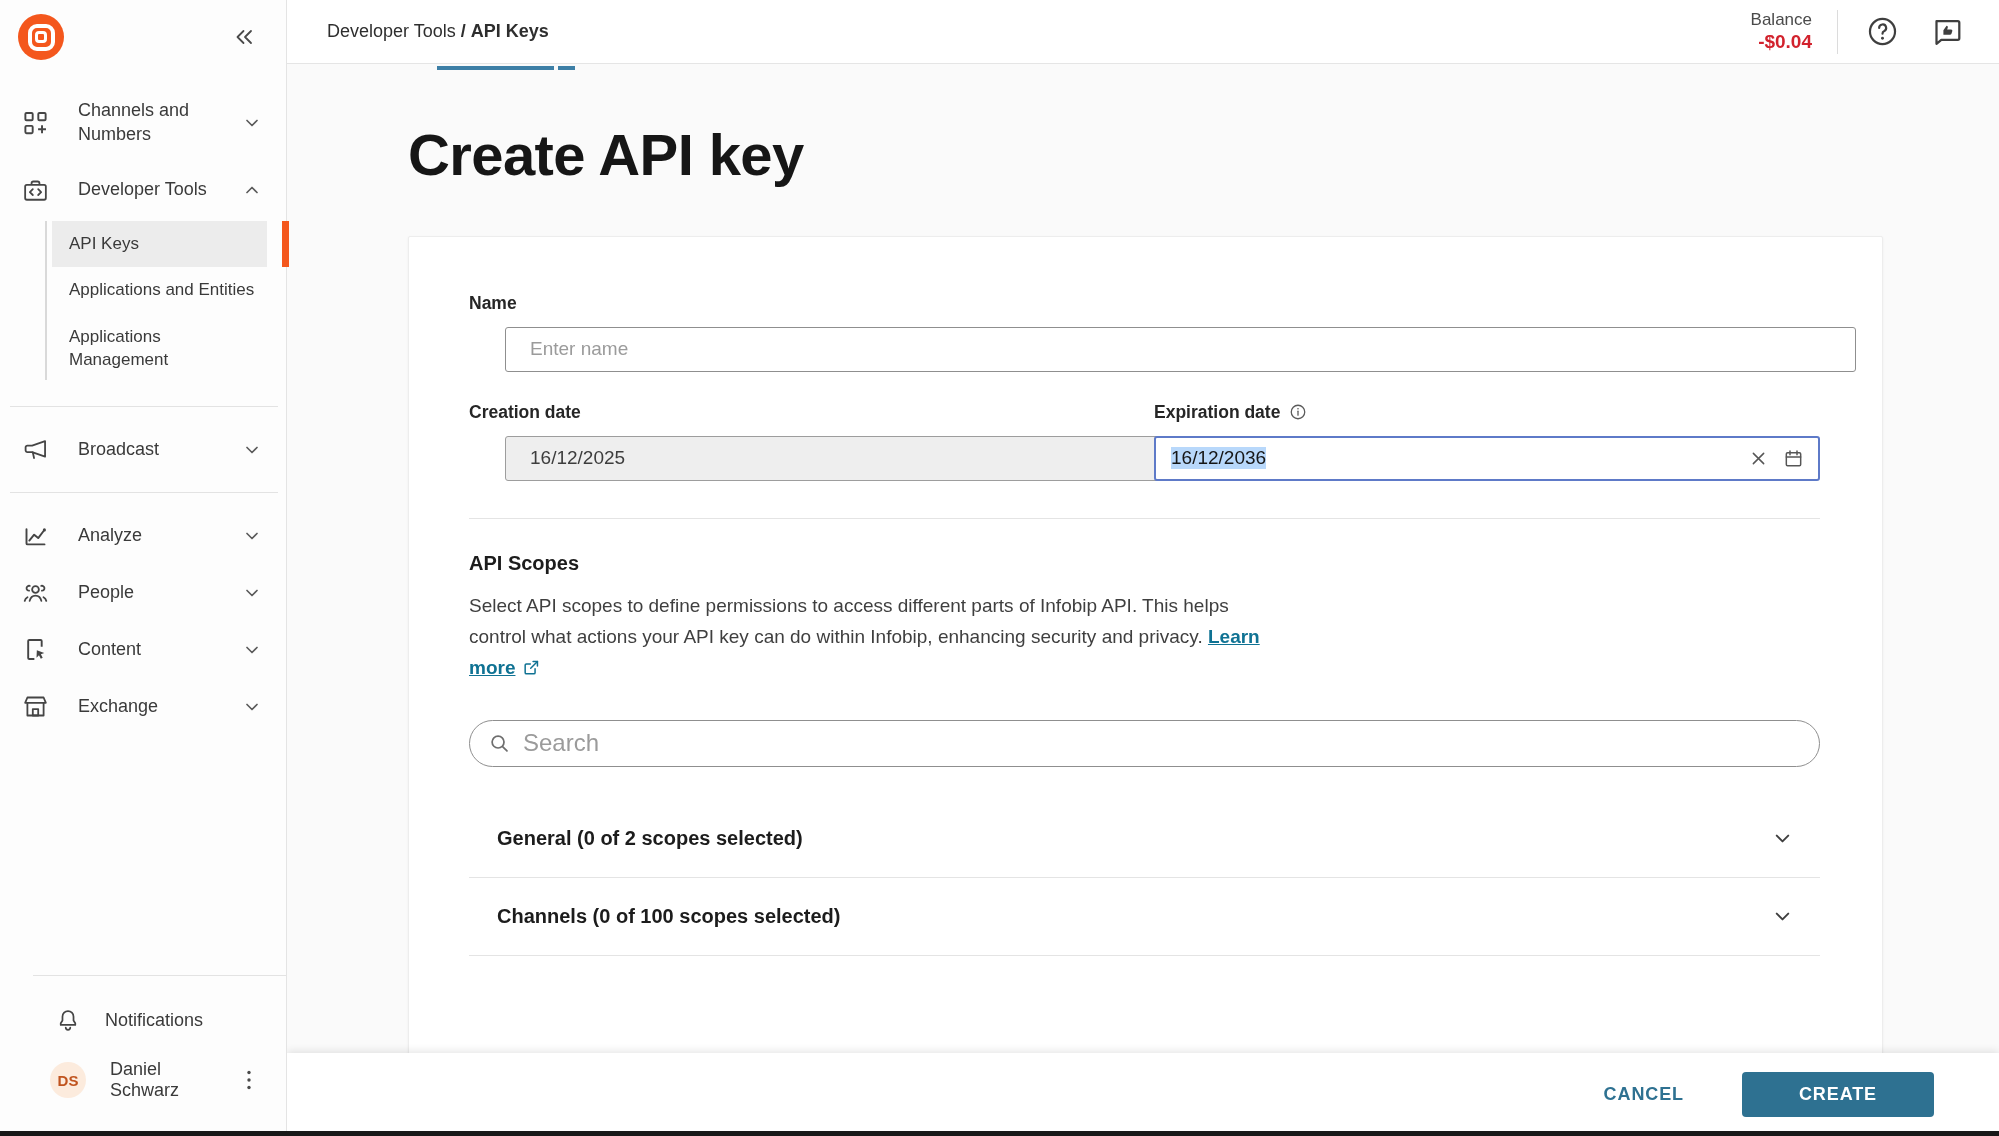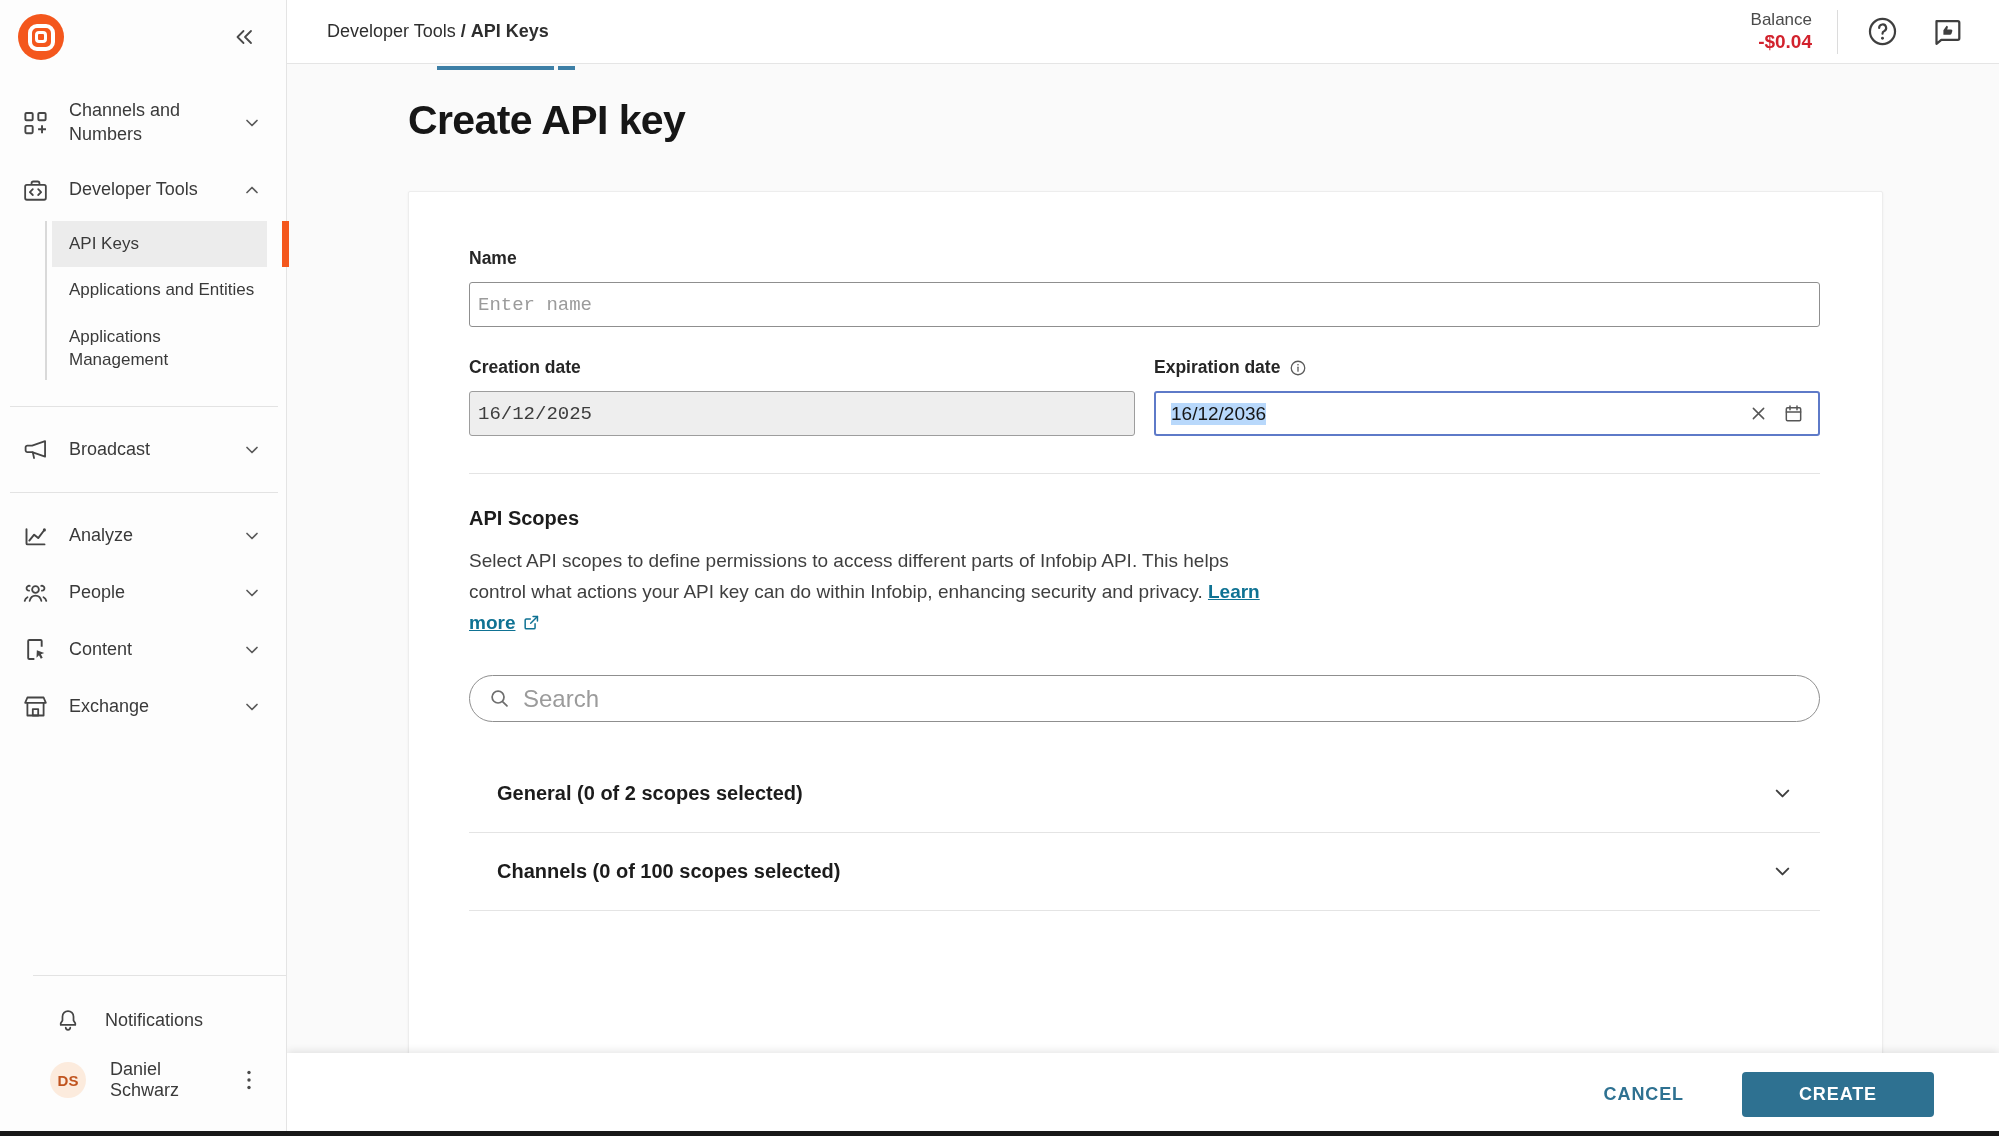--- a/index.html
+++ b/index.html
@@ -23,21 +23,21 @@
     justify-content:space-between; padding:0 26px 0 18px;
   }
   .logo { width:46px; height:46px; border-radius:50%; background:#f4571d;
     display:flex; align-items:center; justify-content:center; }
   .logo-ring1 { width:27px; height:27px; border:4px solid #fff; border-radius:9px;
     display:flex; align-items:center; justify-content:center; }
   .logo-ring2 { width:12px; height:12px; border:3.5px solid #fff; border-radius:4px; }
   .collapse-btn { background:none; border:none; padding:4px; cursor:pointer; }
 
   .nav { padding-top:10px; }
-  .nav-item { display:flex; align-items:center; gap:20px;
+  .nav-item { display:flex; align-items:center; gap:29px;
     padding:15px 24px 15px 22px; font-size:18px; color:#3a3a3a; cursor:pointer; }
   .nav-item .nav-icon { width:27px; flex:none; }
   .nav-item .nav-label { flex:1; line-height:1.32; }
   .sub-list { position:relative; padding:2px 0 8px; }
   .sub-list::before { content:""; position:absolute; left:45px; top:2px; bottom:12px;
     width:1.5px; background:#d9d9d9; }
   .sub-item { padding:12px 18px 12px 69px; font-size:17px; color:#3a3a3a;
     line-height:1.35; cursor:pointer; position:relative; }
   .sub-item.selected { background:#ececec; margin-left:52px; margin-right:19px;
     padding-left:17px; }
@@ -68,33 +68,33 @@
   .balance-value { font-size:19px; font-weight:700; color:#d2222d; }
   .vdiv { width:1px; height:44px; background:#dcdcdc; }
   .icon-btn { background:none; border:none; padding:2px; cursor:pointer; }
 
   .content { flex:1; background:#fafafa; position:relative; overflow:hidden;
     padding-left:121px; }
   .tab-remnant { position:absolute; top:2px; height:4px; background:#3d7fa6; }
   .tab-remnant.long { left:150px; width:117px; }
   .tab-remnant.short { left:271px; width:17px; }
 
-  .page-title { margin:32px 0 0; font-size:41px; font-weight:700; color:#161616;
+  .page-title { margin:56px 0 0; font-size:58px; font-weight:700; color:#161616;
     letter-spacing:-0.6px; line-height:1.2; }
 
   .card { margin-top:46px; width:1475px; height:920px; background:#fff;
     border:1px solid #ededed; border-radius:2px;
     box-shadow:0 1px 3px rgba(0,0,0,0.05);
     padding:56px 62px 40px 60px; }
 
   .field-label { font-size:17.5px; font-weight:700; color:#262626;
     display:flex; align-items:center; gap:9px; margin-bottom:13px; }
   .text-input { width:100%; height:45px; border:1px solid #8f8f8f; border-radius:3px;
-    padding:0 8px; font-size:19px; color:#1f1f1f; background:#fff;
-    font-family:Liberation Mono, monospace; }
+    padding:0 24px; font-size:19px; color:#1f1f1f; background:#fff;
+    font-family:Liberation Sans, sans-serif;margin-left:36px; }
   .text-input::placeholder { color:#9b9b9b; }
   .text-input.disabled { background:#eeeeee; border-color:#9d9d9d; color:#3d3d3d; }
 
   .row { display:flex; gap:19px; margin-top:30px; }
   .col { flex:1; min-width:0; }
 
   .focus-field { height:45px; border:2px solid #5e7ac8; border-radius:3px;
     background:#fff; display:flex; align-items:center; padding:0 14px 0 15px;text-align:right; }
   .selected-text { background:#b8d8fb; font-size:19px; color:#161616; }
   .field-icons { margin-left:auto; display:flex; align-items:center; gap:15px; }

